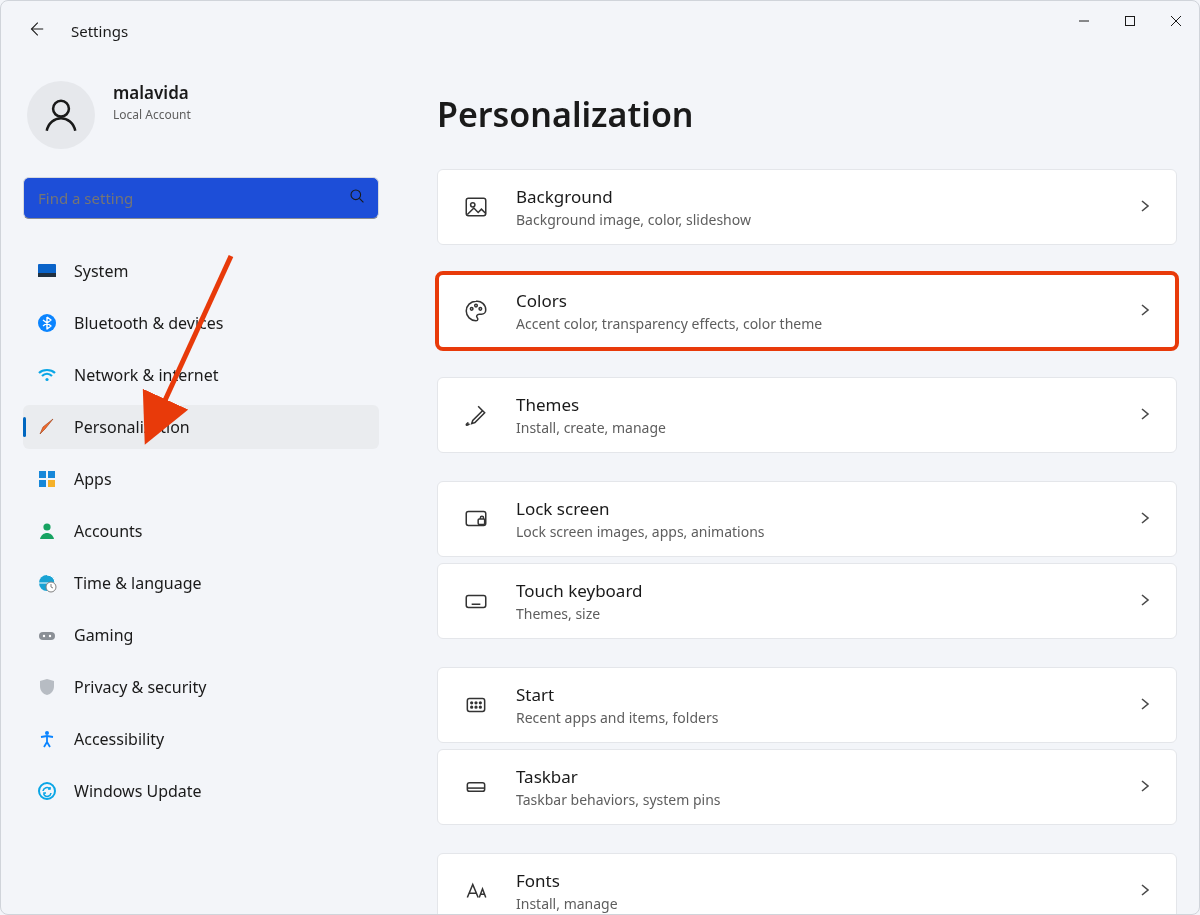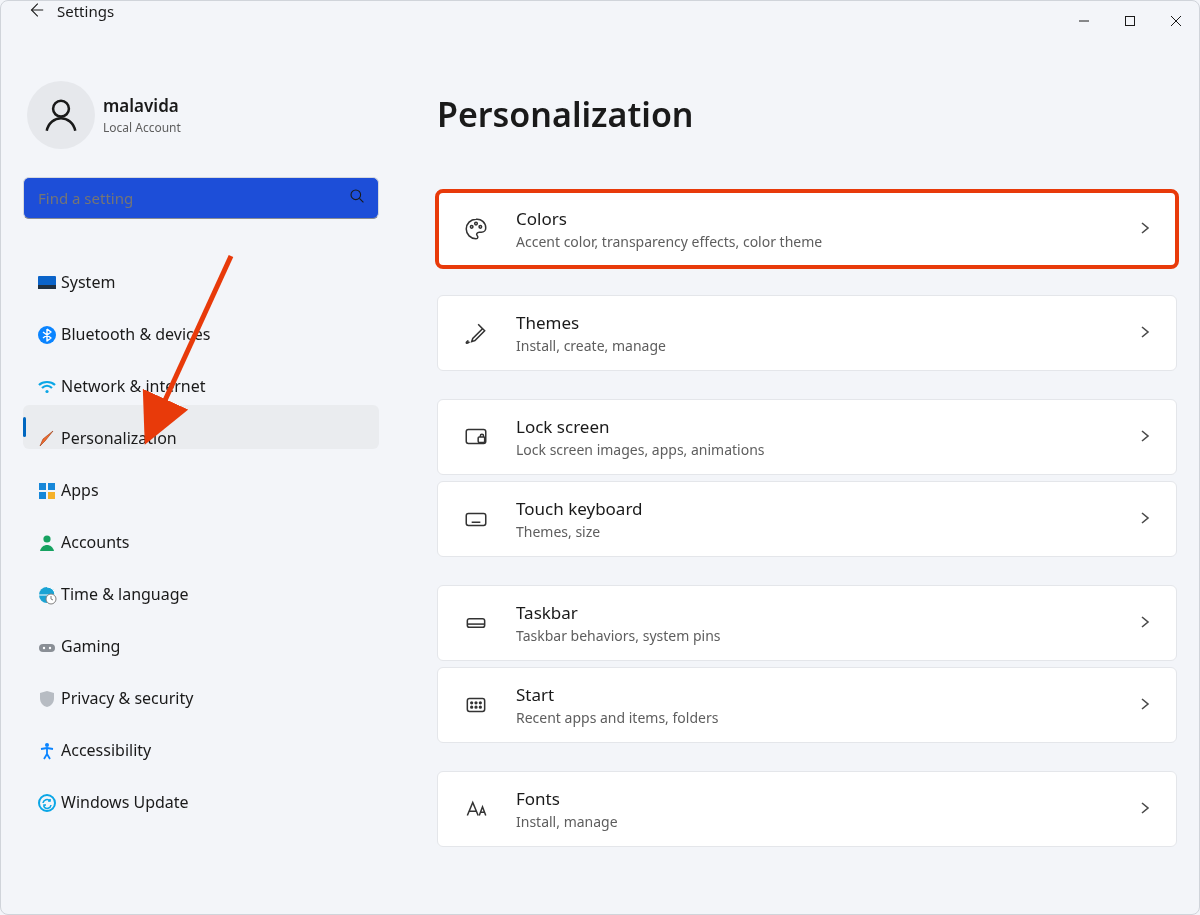--- a/index.html
+++ b/index.html
@@ -13,36 +13,36 @@
     --highlight:#e83a0a;
   }
   *{box-sizing:border-box;font-family:"Segoe UI","Segoe UI Variable",system-ui,sans-serif;}
   html,body{margin:0;padding:0;width:1200px;height:915px;background:var(--bg);color:var(--text);overflow:hidden;}
   .window{position:relative;width:100%;height:100%;border:1px solid #d0d4da;border-radius:8px;overflow:hidden;}
   
   .win-controls{position:absolute;top:0;right:0;display:flex;}
   .win-btn{width:46px;height:40px;display:flex;align-items:center;justify-content:center;cursor:pointer;}
   .win-btn svg{width:12px;height:12px;stroke:#1a1a1a;stroke-width:1;fill:none;}
   
-  .header{position:absolute;top:0;left:0;height:60px;display:flex;padding-left:26px;gap:12px;}
+  .header{position:absolute;top:0;left:0;height:60px;display:flex;align-items:center;padding-left:26px;gap:26px;}
   .back-btn svg{width:18px;height:18px;stroke:#1a1a1a;stroke-width:1.2;fill:none;}
   .app-title{font-size:15px;}
   
   .sidebar{position:absolute;left:0;top:60px;bottom:0;width:400px;padding:8px 22px 0 22px;}
-  .user-row{display:flex;align-items:center;gap:8px;margin:12px 4px 28px 4px;}
+  .user-row{display:flex;gap:18px;margin:12px 4px 28px 4px;}
   .avatar{width:68px;height:68px;border-radius:50%;background:#e6e8ec;display:flex;align-items:center;justify-content:center;}
   .avatar svg{width:38px;height:38px;stroke:#1a1a1a;stroke-width:1.6;fill:none;}
   .user-name{font-size:17px;font-weight:600;}
   .user-sub{font-size:12px;color:var(--muted);margin-top:2px;}
   .search{position:relative;margin-bottom:30px;}
   .search input{width:100%;height:42px;border:1px solid #d6d9de;border-bottom:1.5px solid #8a8d92;border-radius:6px;background:#1d4ed8;padding:0 44px 0 14px;font-size:15px;outline:none;}
   .search .icon{position:absolute;right:14px;top:50%;transform:translateY(-50%);}
   .search .icon svg{width:16px;height:16px;stroke:#1a1a1a;stroke-width:1.4;fill:none;}
   .nav{}
-  .nav-item{display:flex;align-items:flex-end;height:44px;border-radius:6px;padding:0 14px;gap:4px;cursor:pointer;position:relative;margin-bottom:8px;}
+  .nav-item{display:flex;align-items:center;height:44px;border-radius:6px;padding:0 14px;gap:17px;cursor:pointer;position:relative;margin-bottom:8px;}
   .nav-item.selected{background:var(--hover);}
   .nav-item.selected::before{content:"";position:absolute;left:0;top:12px;bottom:12px;width:3px;border-radius:2px;background:var(--accent);}
   .nav-icon{width:20px;height:20px;display:flex;align-items:center;justify-content:center;}
   .nav-label{font-size:16px;}
   
   .main{position:absolute;left:400px;right:16px;top:60px;bottom:0;padding-top:12px;padding-left:36px;}
   .page-title{font-size:34px;font-weight:600;margin:18px 0 32px 0;}
   .cards{display:flex;flex-direction:column;gap:6px;padding-right:6px;}
   .card{background:var(--card);border:1px solid var(--border);border-radius:6px;height:76px;display:flex;align-items:center;padding:0 24px;gap:26px;cursor:pointer;}
   .card .ci{width:28px;height:28px;display:flex;align-items:center;justify-content:center;}
@@ -231,20 +231,36 @@
         <span class="nav-label">Windows Update</span>
       </div>
 
     </div>
   </div>
 
   <div class="main">
     <div class="page-title">Personalization</div>
     <div class="cards">
 
+      <div class="card">
+        <span class="ci">
+            <svg width="26" height="26" viewBox="0 0 24 24">
+              <rect x="3" y="4" width="18" height="16" rx="2"></rect>
+              <circle cx="9" cy="10" r="2"></circle>
+              <path d="M4 19l6-6 4 4 3-3 4 4"></path>
+            </svg>
+          </span>
+        <div class="card-text">
+          <div class="card-title">Background</div>
+          <div class="card-sub">Background image, color, slideshow</div>
+        </div>
+        <span class="chev"><svg viewBox="0 0 14 14">
+              <polyline points="4,2 10,7 4,12"></polyline>
+            </svg></span>
+      </div>
 
       <div class="spacer"></div>
 
       <div class="card highlighted">
         <span class="ci">
             <svg width="26" height="26" viewBox="0 0 24 24">
               <path d="M12 3a9 9 0 100 18c2 0 2-2 1-3s0-3 2-3h2a4 4 0 004-4 8 8 0 00-9-8z"></path>
               <circle cx="8" cy="10" r="1.2"></circle>
               <circle cx="12" cy="7" r="1.2"></circle>
               <circle cx="16" cy="10" r="1.2"></circle>
@@ -310,52 +326,52 @@
         <div class="card-text">
           <div class="card-title">Touch keyboard</div>
           <div class="card-sub">Themes, size</div>
         </div>
         <span class="chev"><svg viewBox="0 0 14 14">
               <polyline points="4,2 10,7 4,12"></polyline>
             </svg></span>
       </div>
 
       <div class="spacer"></div>
-
-      <div class="card">
-        <span class="ci">
-            <svg width="26" height="26" viewBox="0 0 24 24">
-              <rect x="4" y="8" width="16" height="8" rx="2"></rect>
-              <line x1="4" y1="13" x2="20" y2="13"></line>
-            </svg>
-          </span>
-        <div class="card-text">
-          <div class="card-title">Taskbar</div>
-          <div class="card-sub">Taskbar behaviors, system pins</div>
-        </div>
-        <span class="chev"><svg viewBox="0 0 14 14">
-              <polyline points="4,2 10,7 4,12"></polyline>
-            </svg></span>
-      </div>
 
       <div class="card">
         <span class="ci">
             <svg width="26" height="26" viewBox="0 0 24 24">
               <rect x="4" y="6" width="16" height="12" rx="2"></rect>
               <circle cx="8" cy="10" r="0.8" fill="#333"></circle>
               <circle cx="12" cy="10" r="0.8" fill="#333"></circle>
               <circle cx="16" cy="10" r="0.8" fill="#333"></circle>
               <circle cx="8" cy="14" r="0.8" fill="#333"></circle>
               <circle cx="12" cy="14" r="0.8" fill="#333"></circle>
               <circle cx="16" cy="14" r="0.8" fill="#333"></circle>
             </svg>
           </span>
         <div class="card-text">
           <div class="card-title">Start</div>
           <div class="card-sub">Recent apps and items, folders</div>
+        </div>
+        <span class="chev"><svg viewBox="0 0 14 14">
+              <polyline points="4,2 10,7 4,12"></polyline>
+            </svg></span>
+      </div>
+
+      <div class="card">
+        <span class="ci">
+            <svg width="26" height="26" viewBox="0 0 24 24">
+              <rect x="4" y="8" width="16" height="8" rx="2"></rect>
+              <line x1="4" y1="13" x2="20" y2="13"></line>
+            </svg>
+          </span>
+        <div class="card-text">
+          <div class="card-title">Taskbar</div>
+          <div class="card-sub">Taskbar behaviors, system pins</div>
         </div>
         <span class="chev"><svg viewBox="0 0 14 14">
               <polyline points="4,2 10,7 4,12"></polyline>
             </svg></span>
       </div>
 
       <div class="spacer"></div>
 
       <div class="card">
         <span class="ci">

